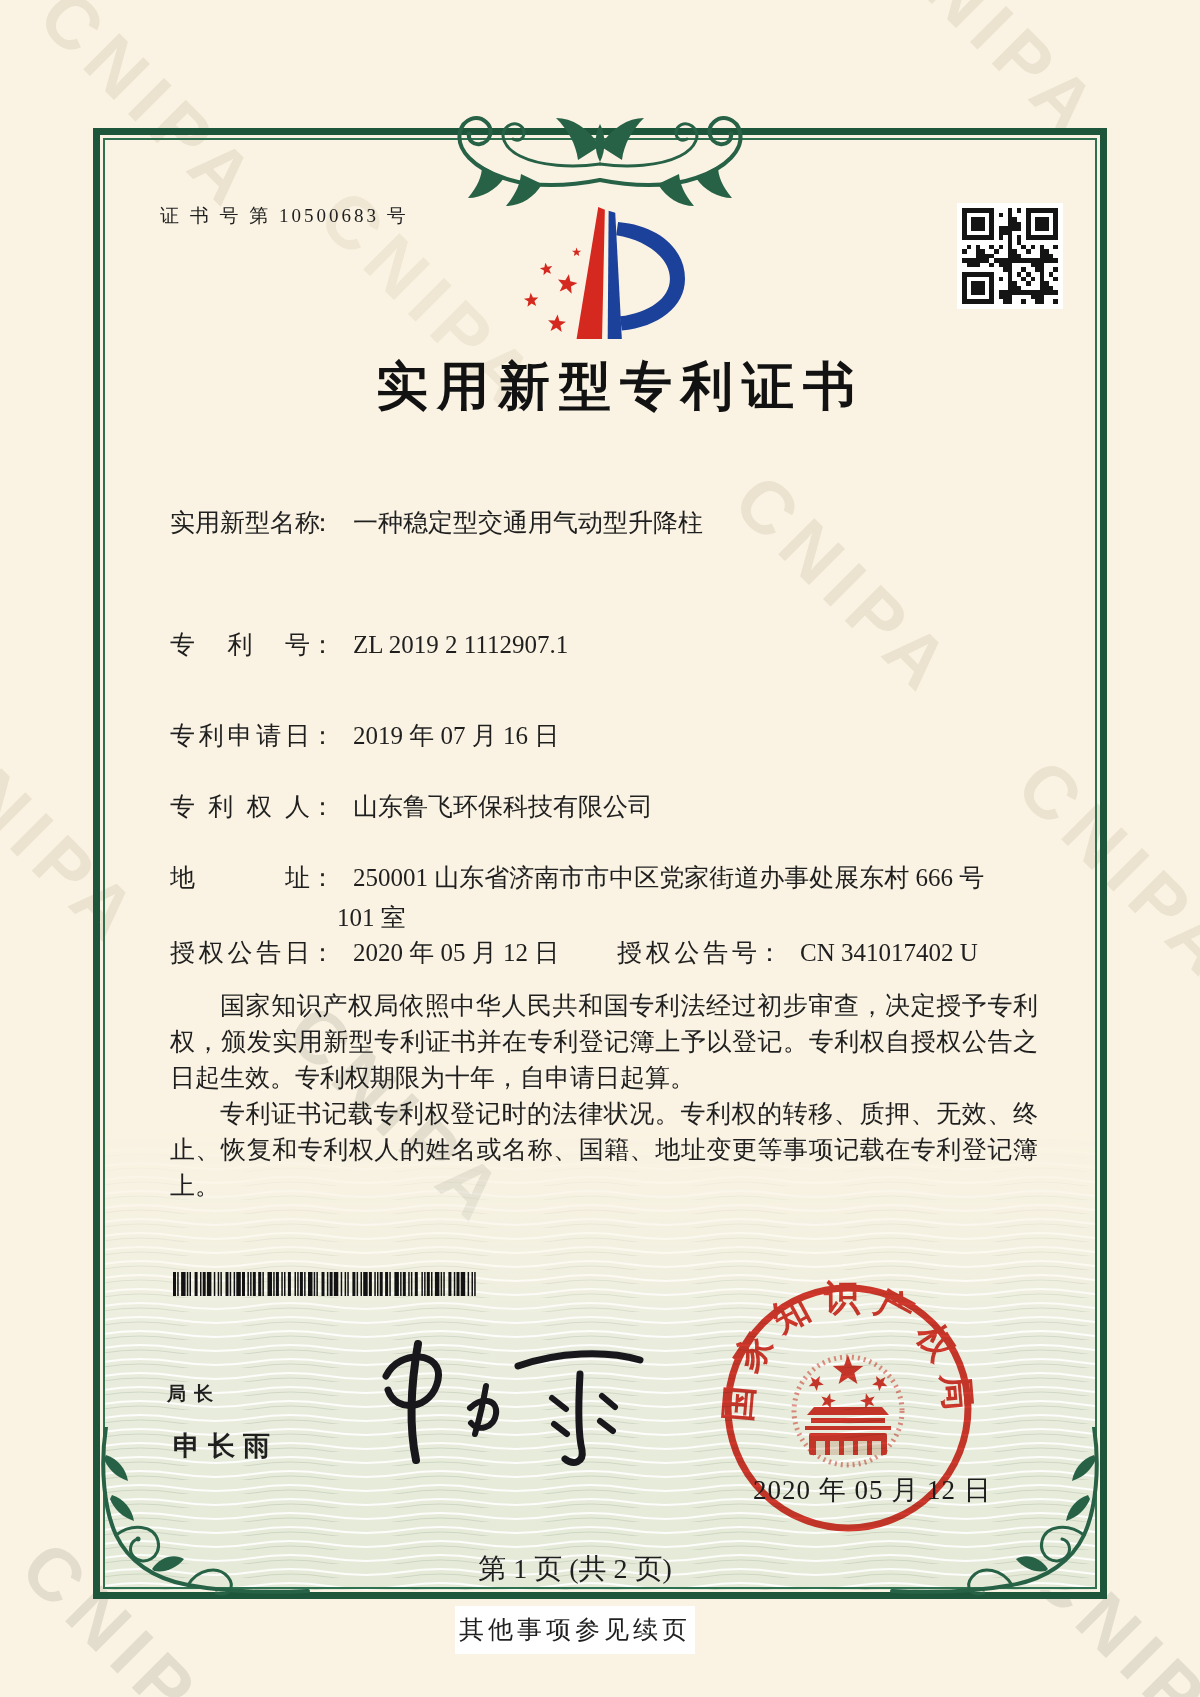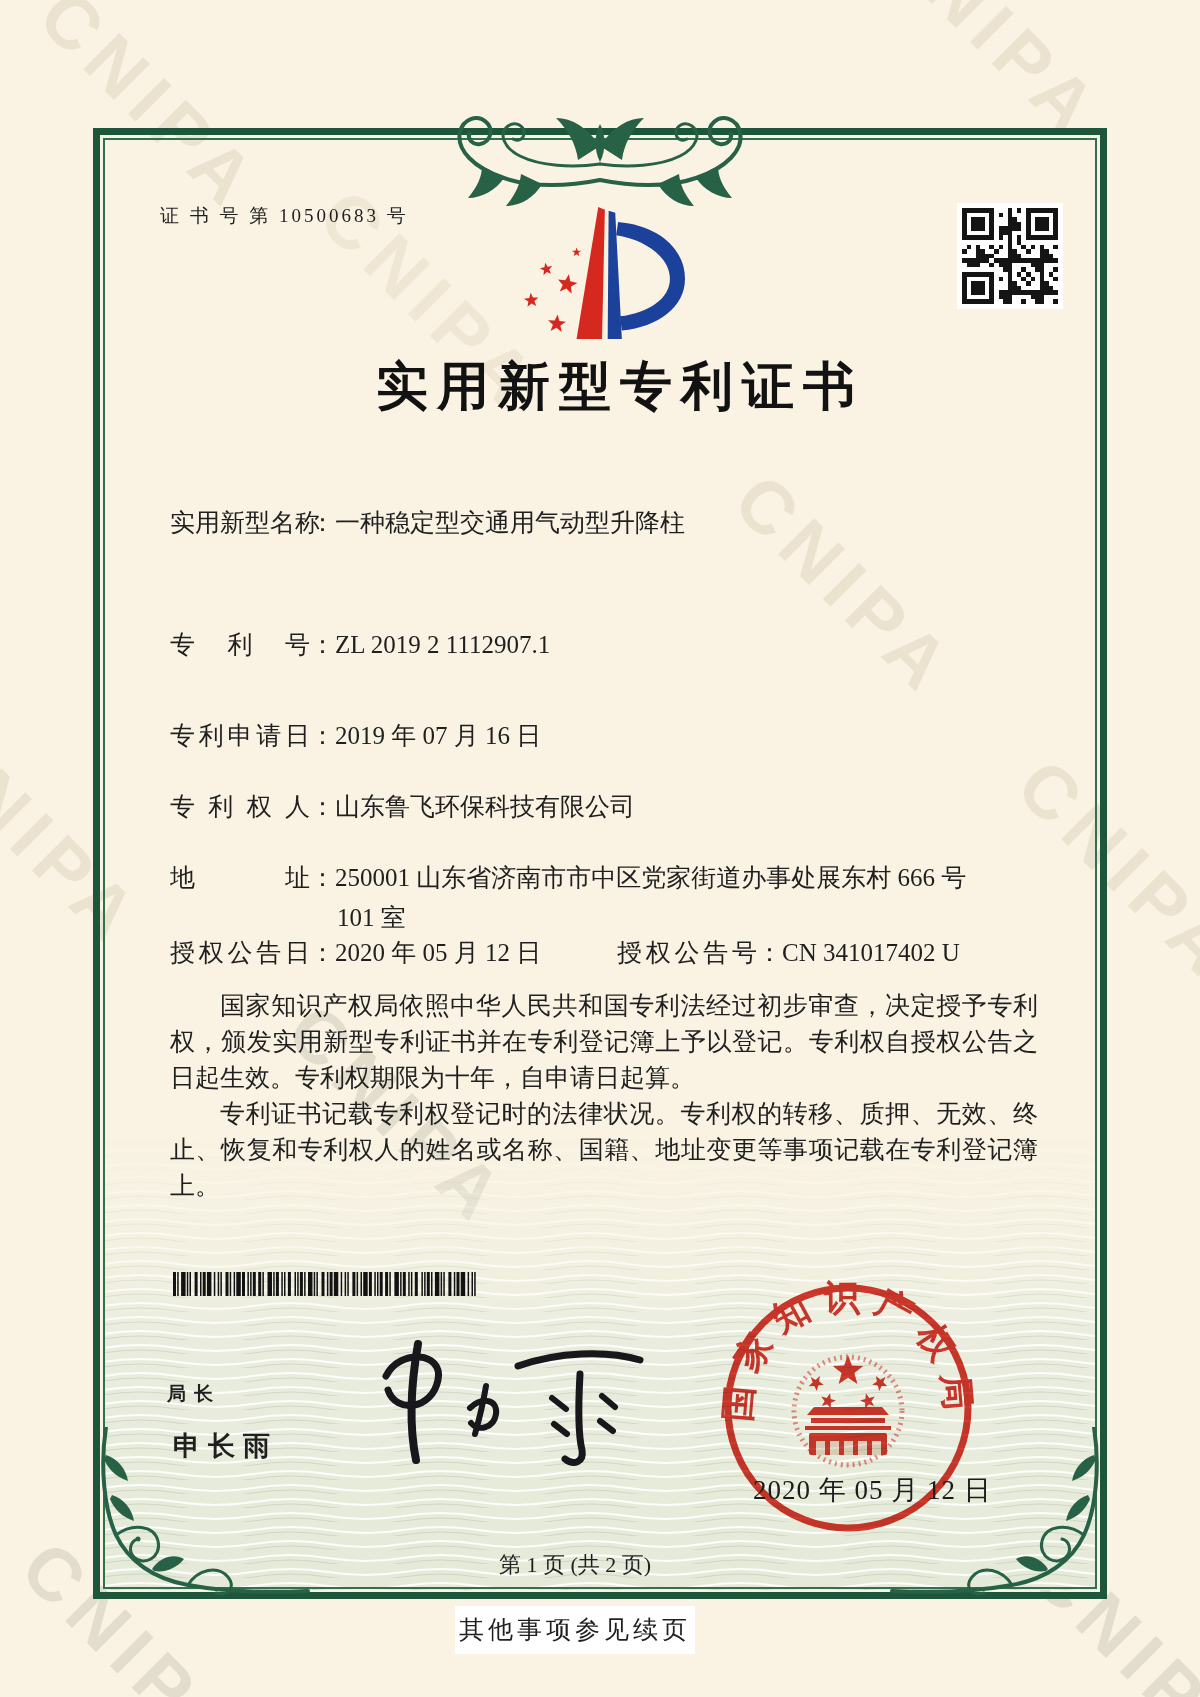--- a/index.html
+++ b/index.html
@@ -39,21 +39,21 @@
       padding:5px;box-sizing:border-box;}
   .qr svg{display:block;width:100%;height:100%;}
   .title{position:absolute;left:0;width:1200px;top:352px;text-align:center;
          font-size:52px;font-weight:700;letter-spacing:9px;color:#121212;margin-left:20px;}
 
   
   .frow{position:absolute;left:170px;font-size:25px;white-space:nowrap;}
   .f-label{display:inline-block;width:140px;text-align:justify;text-align-last:justify;
            vertical-align:bottom;}
   .f-colon{display:inline-block;}
-  .f-value{margin-left:0;}
+  .f-value{margin-left:18px;}
   .frow2{position:absolute;left:617px;font-size:25px;white-space:nowrap;}
   .addr2{position:absolute;left:337px;font-size:25px;}
 
   
   .paras{position:absolute;left:170px;top:988px;width:868px;font-size:25px;
          line-height:36px;text-align:justify;}
   .paras p{margin:0;text-indent:2em;}
 
   
   .barcode{position:absolute;left:173px;top:1272px;width:312px;height:24px;}
@@ -62,21 +62,21 @@
   .signoff-name{position:absolute;left:173px;top:1428px;font-size:27px;letter-spacing:8px;
       font-family:"Liberation Sans","DejaVu Sans",sans-serif;font-weight:600;}
   .signature{position:absolute;left:356px;top:1322px;width:292px;height:156px;}
 
   .seal{position:absolute;left:719px;top:1279px;width:258px;height:258px;opacity:.92;
         mix-blend-mode:multiply;}
   .seal-date{position:absolute;left:753px;top:1472px;width:210px;font-size:27px;
         letter-spacing:1px;color:#1c1c1c;white-space:nowrap;}
 
   .page-num{position:absolute;left:455px;top:1550px;width:240px;text-align:center;
-        font-size:22px;}
+        font-size:28px;}
   .continuation{position:absolute;left:455px;top:1606px;width:240px;height:48px;
         background:#fff;text-align:center;line-height:48px;font-size:25px;letter-spacing:4px;font-family:Liberation Serif, serif;}
 
   .gs{fill:none;stroke:#276247;stroke-linecap:round;}
 </style>
 </head>
 <body>
 
 <div class="page">
 

